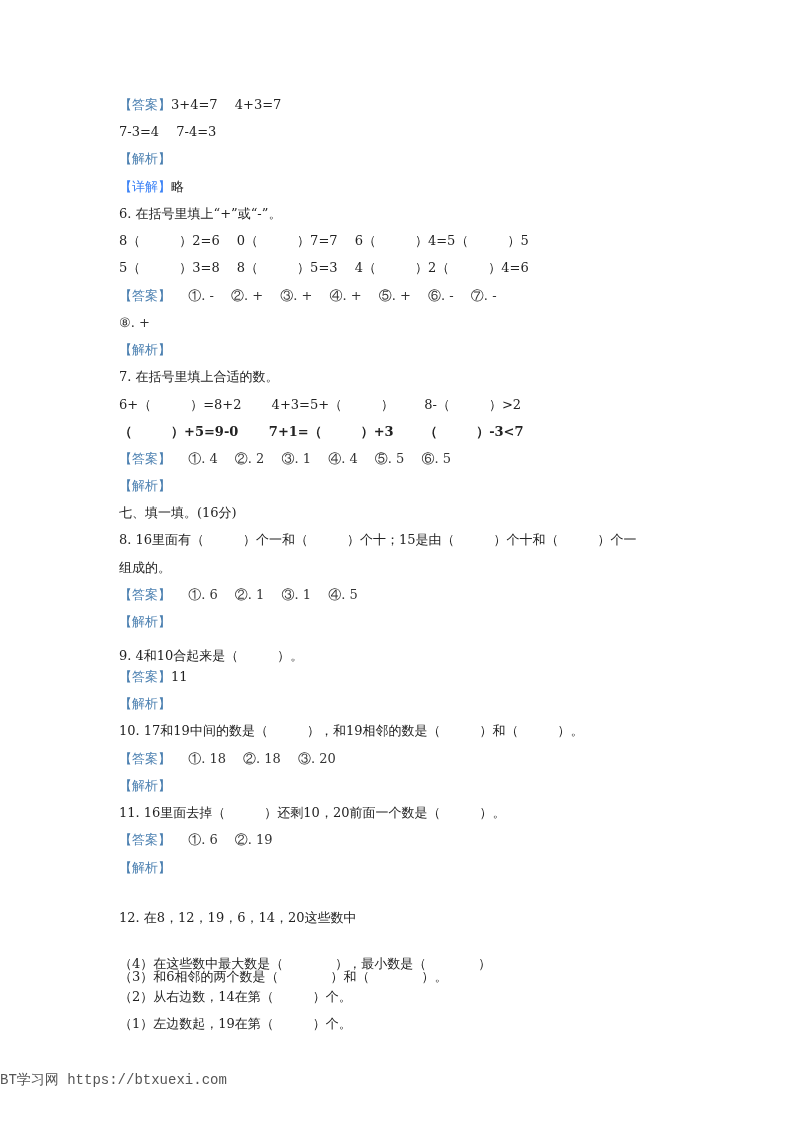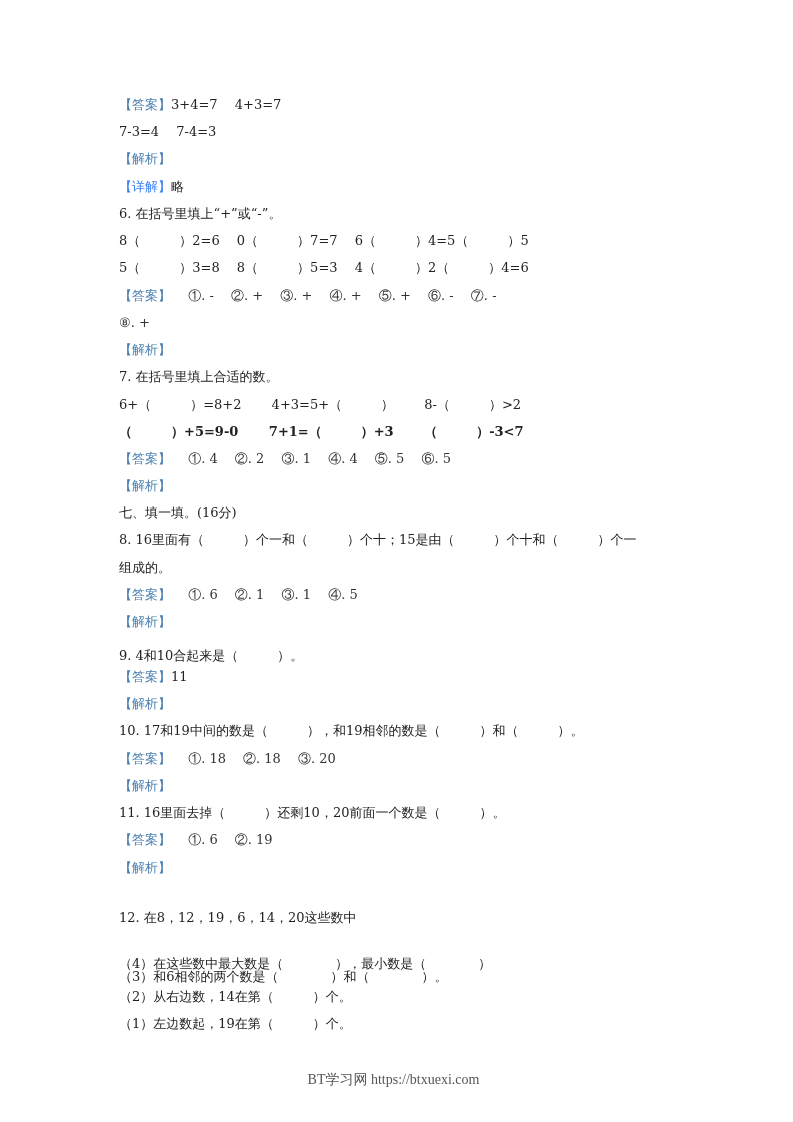--- a/index.html
+++ b/index.html
@@ -10,21 +10,21 @@
   }
   .line {
     position: absolute; left: 119px;
     font-size: 13px; line-height: 16px; white-space: pre;
   }
   .lbl { color: #4a7fb0; }
   .lbl-black { color: #3b82f6; }
   .ans { color: #333; }
   .footer {
     position: absolute; left: 0; width: 787px; top: 1071px;
-    text-align: center; font-family: Liberation Serif, serif;
+    font-family: Liberation Mono, monospace;
     font-size: 14px; color: #555;
   }
 </style>
 </head>
 <body>
 
 <div class="line" style="top:97px;"><span class="lbl">【答案】</span><span>3+4=7　 4+3=7</span></div>
 <div class="line" style="top:124px;"><span>7-3=4　 7-4=3</span></div>
 <div class="line lbl" style="top:151px;">【解析】</div>
 <div class="line" style="top:179px;"><span class="lbl-black">【详解】</span><span>略</span></div>

